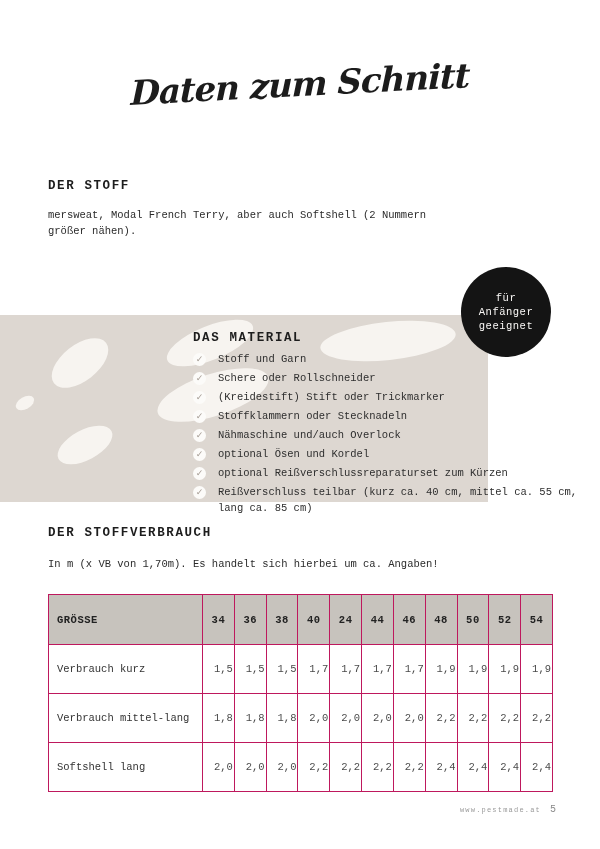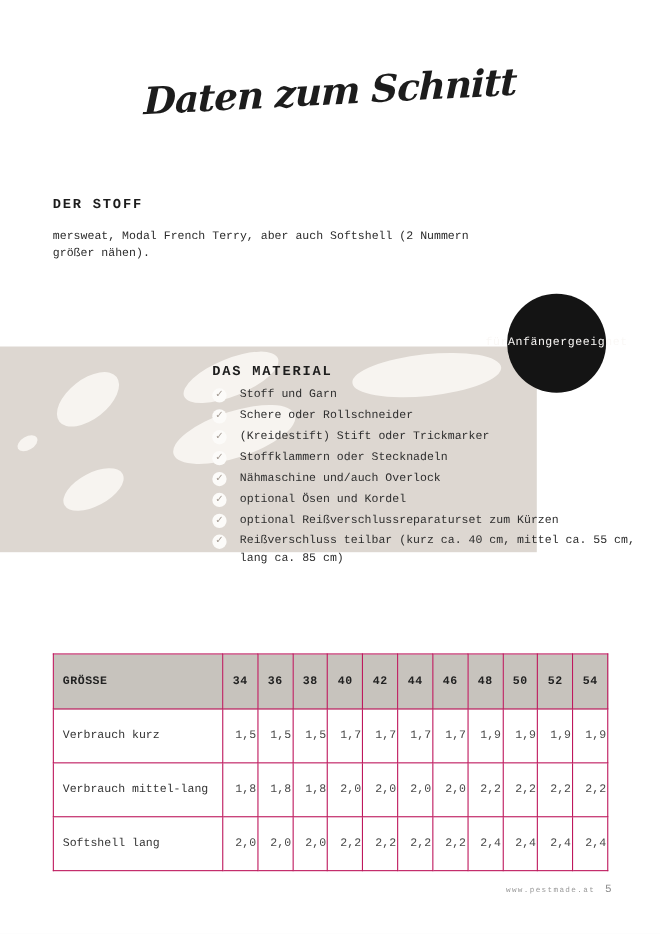--- a/index.html
+++ b/index.html
@@ -17,21 +17,21 @@
   
   .h2{
     font-weight:bold;font-size:12.5px;letter-spacing:1.6px;color:#1d1d1d;
   }
   .body-text{font-size:10.5px;line-height:16px;color:#2b2b2b;}
   .stoff{position:absolute;left:48px;top:137px;width:470px;margin-top:42px;}
   .stoff .lines{margin-top:14px;}
   
   .badge{
     position:absolute;left:461px;top:267px;width:90px;height:90px;border-radius:50%;
-    background:#141414;color:#faf8f6;display:flex;flex-direction:row;
+    background:#141414;color:#faf8f6;display:flex;flex-direction:column;
     align-items:center;justify-content:center;font-size:10.5px;line-height:14px;
     letter-spacing:0.5px;z-index:3;text-align:center;
   }
   
   .band{
     position:absolute;left:0;top:315px;width:488px;height:187px;background:#ddd7d1;z-index:1;
   }
   .leaves{position:absolute;left:0;top:0;}
   .material{position:absolute;left:193px;top:16px;width:385px;z-index:2;}
   .material .h2{margin-bottom:7px;}
@@ -128,30 +128,34 @@
         <span class="check-icon">✓</span>
         <span class="check-label">optional Reißverschlussreparaturset zum Kürzen</span>
       </div>
       <div class="check-row">
         <span class="check-icon">✓</span>
         <span class="check-label">Reißverschluss teilbar (kurz ca. 40 cm, mittel ca. 55 cm, lang ca. 85 cm)</span>
       </div>
     </div>
   </div>
 
+  <div class="verbrauch">
+    <div class="h2">DER STOFFVERBRAUCH</div>
+    <div class="note body-text">In m (x VB von 1,70m). Es handelt sich hierbei um ca. Angaben!</div>
+  </div>
 
   <table class="size-table">
     <tbody>
         <tr>
       <th class="first">GRÖSSE</th>
       <th>34</th>
       <th>36</th>
       <th>38</th>
       <th>40</th>
-      <th>42</th>
+      <th>24</th>
       <th>44</th>
       <th>46</th>
       <th>48</th>
       <th>50</th>
       <th>52</th>
       <th>54</th>
     </tr>
     <tr>
       <td class="first">Verbrauch kurz</td>
       <td>1,5</td>

